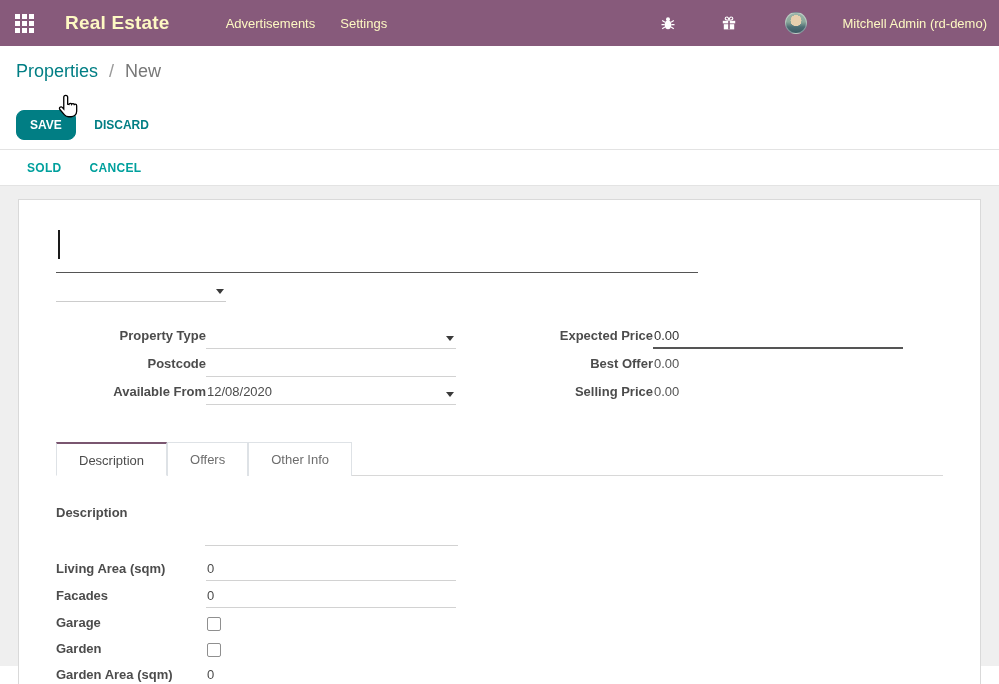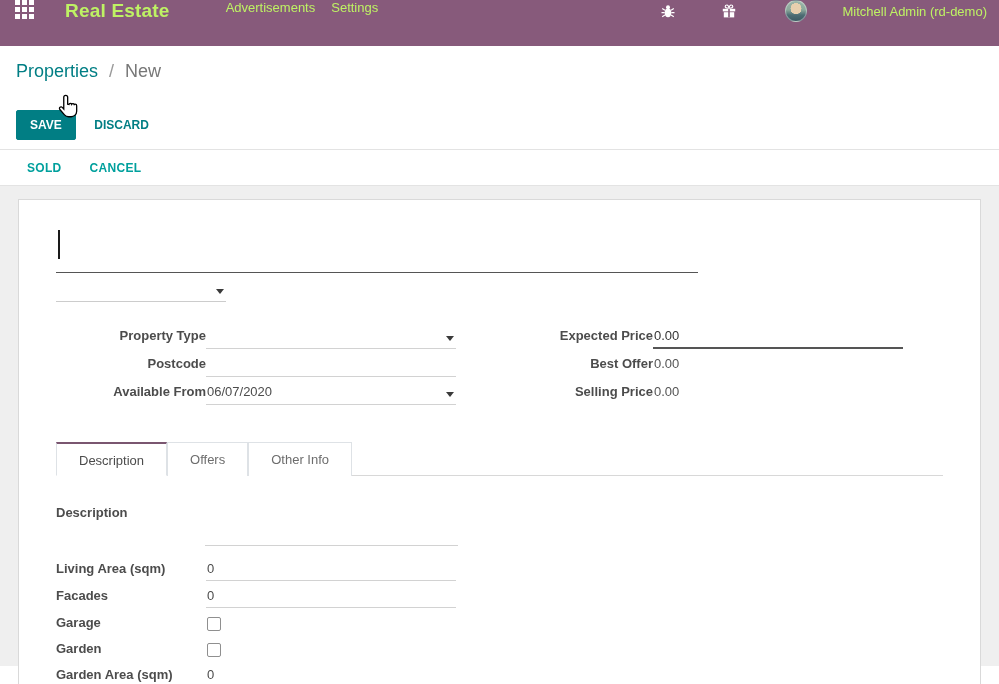--- a/index.html
+++ b/index.html
@@ -1,44 +1,44 @@
 <!DOCTYPE html>
 <html><head>
 <meta charset="utf-8">
 <style>
   * { margin:0; padding:0; box-sizing:border-box; }
   html,body { width:999px; height:684px; overflow:hidden; background:#fff;
     font-family:"Liberation Sans", sans-serif; color:#4c4c4c; }
 
   
-  .navbar { height:46px; background:#875a7b; display:flex; align-items:flex-start; color:#bef264; }
+  .navbar { height:46px; background:#875a7b; display:flex; align-items:center; color:#fef9c3; }
   .apps-icon { margin-left:15px; display:grid; grid-template-columns:repeat(3,5px);
     grid-template-rows:repeat(3,5px); gap:2px; cursor:pointer; }
   .apps-icon span { background:#fff; }
   .brand { font-size:19px; font-weight:bold; margin-left:31px; letter-spacing:.2px; }
-  .nav-menus { display:flex; margin-left:56px; gap:16px; font-size:13px; }
+  .nav-menus { display:flex; margin-left:56px; gap:25px; font-size:13px; }
   .nav-menu { cursor:pointer; }
   .nav-right { margin-left:auto; display:flex; align-items:center; margin-right:12px;gap:28px; }
   .nav-icon { width:16px; height:16px; margin-left:17px; cursor:pointer; display:block; }
   .avatar { width:22px; height:22px; border-radius:50%; margin-left:20px; margin-right:8px;
     background:
       radial-gradient(circle at 50% 38%, #e8cfae 0 34%, transparent 35%),
       linear-gradient(180deg,#9db6a9 0%, #8aa79a 45%, #4e6d74 70%, #3c5a63 100%);
     border:1px solid rgba(255,255,255,.35); }
   .username { font-size:13px; }
 
   
   .breadcrumb-row { padding:15px 16px 0; font-size:18px; background:#fff; }
   .crumb-link { color:#017e84; cursor:pointer; }
   .crumb-sep { color:#999; margin:0 6px; }
   .crumb-current { color:#777; }
 
   .actions-row { padding:12px 16px 9px; background:#fff; position:relative; }
   .btn-save { background:#017e84; color:#fff; border:1px solid #017e84; font-weight:bold;
-    font-size:12px; padding:7px 13px; border-radius:2px; cursor:pointer;
+    font-size:12px; padding:7px 13px; border-radius:8px; cursor:pointer;
     font-family:"Liberation Sans",sans-serif; }
   .btn-discard { background:none; border:none; color:#017e84; font-weight:bold; font-size:12px;
     margin-left:14px; cursor:pointer; font-family:"Liberation Sans",sans-serif;margin-top:24px; }
   .cursor-overlay { position:absolute; left:57px; top:12px; z-index:5; pointer-events:none; }
 
   
   .statusbar { border-top:1px solid #e3e3e3; border-bottom:1px solid #e3e3e3; background:#fff;
     height:37px; display:flex; align-items:center; padding-left:27px; gap:28px; }
   .status-btn { background:none; border:none; color:#00a09d; font-weight:bold; font-size:12px;
     cursor:pointer; letter-spacing:.3px; font-family:"Liberation Sans",sans-serif; }
@@ -180,21 +180,21 @@
         </div>
         <div class="f-row">
           <div class="f-label">Postcode</div>
           <div class="f-value editable">
             <span></span>
           </div>
         </div>
         <div class="f-row">
           <div class="f-label">Available From</div>
           <div class="f-value editable">
-            <span>06/07/2020</span>
+            <span>12/08/2020</span>
             <span class="dd-caret"></span>
           </div>
         </div>
       </div>
 
       <div class="col-right">
         <div class="f-row">
           <div class="f-label">Expected Price</div>
           <div class="f-value focused">
             <span>0.00</span>

